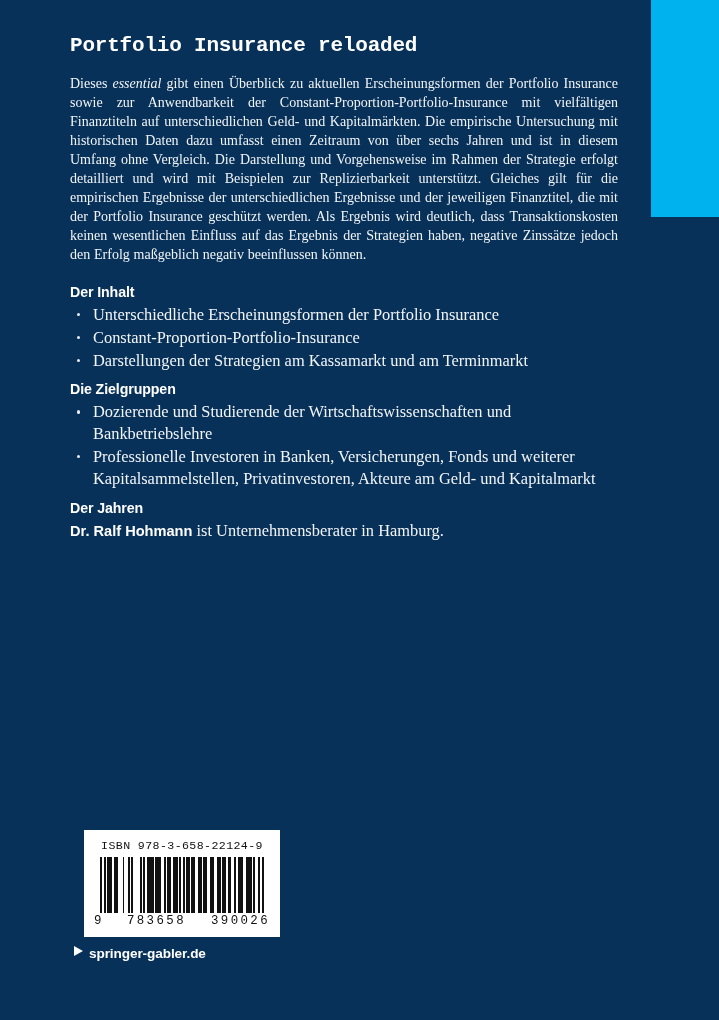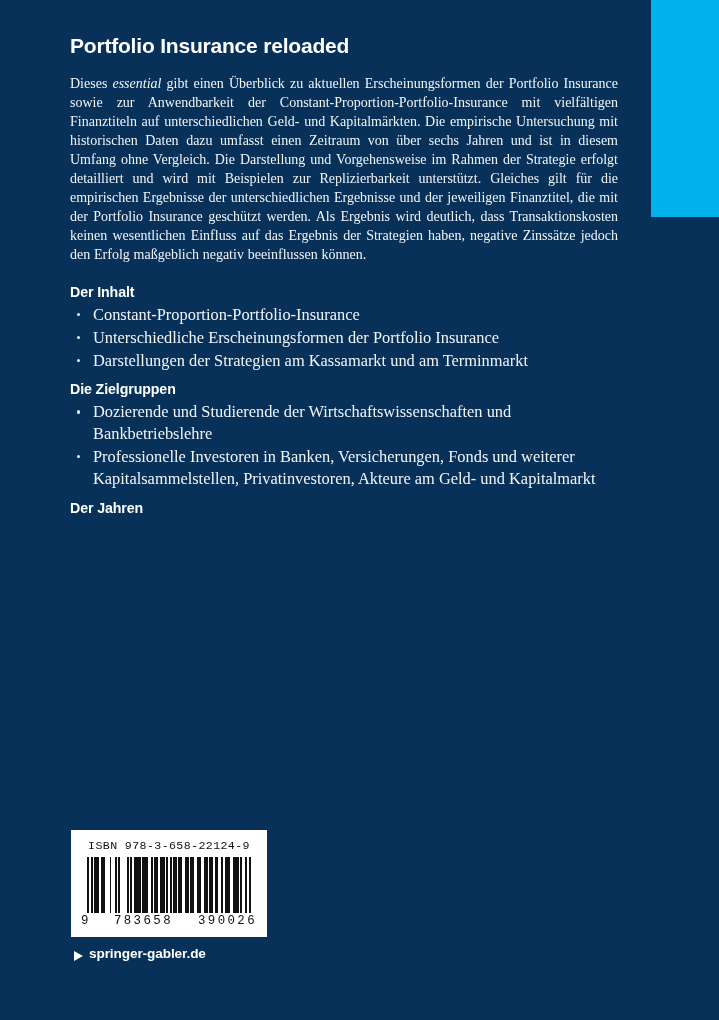--- a/index.html
+++ b/index.html
@@ -32,21 +32,21 @@
   }
 
   .content {
     position: absolute;
     left: 70px;
     top: 0;
     width: 548px;
   }
 
   .title {
-    font-family: Liberation Sans, sans-serif;
+    font-family: Liberation Mono, monospace;
     font-weight: bold;
     font-size: 21px;
     color: #ffffff;
     letter-spacing: -0.2px;
     margin: 0;
     padding-top: 33px;
     line-height: 1.2;
   }
 
   .intro {
@@ -111,21 +111,21 @@
   .author-name {
     font-family: "Liberation Sans", sans-serif;
     font-weight: bold;
     font-size: 14.6px;
     color: #ffffff;
   }
 
   
   .barcode-area {
     position: absolute;
-    left: 71px;
+    left: 84px;
     top: 830px;
     width: 191px;
   }
   .barcode-box {
     background: #ffffff;
     padding: 7px 9px 4px 9px;
     box-sizing: border-box;
     width: 196px;
     height: 107px;
   }
@@ -162,21 +162,21 @@
   }
   .ean-digits .grp {
     letter-spacing: 2.4px;
   }
 
   .web-link {
     position: absolute;
     left: 74px;
     top: 946px;
     display: flex;
-    align-items: flex-end;
+    align-items: flex-start;
     gap: 6px;
   }
   .web-link .tri {
     width: 0;
     height: 0;
     border-left: 9px solid #ffffff;
     border-top: 5.5px solid transparent;
     border-bottom: 5.5px solid transparent;
   }
   .web-link .label {
@@ -196,36 +196,37 @@
 
   <div class="content">
 
     <h1 class="title">Portfolio Insurance reloaded</h1>
 
     <p class="intro"><span>Dieses </span><em>essential</em><span> gibt einen Überblick zu aktuellen Erscheinungsformen der Portfolio Insurance sowie zur Anwendbarkeit der Constant-Proportion-Portfolio-Insurance mit vielfältigen Finanztiteln auf unterschiedlichen Geld- und Kapitalmärkten. Die empirische Untersuchung mit historischen Daten dazu umfasst einen Zeitraum von über sechs Jahren und ist in diesem Umfang ohne Vergleich. Die Darstellung und Vorgehensweise im Rahmen der Strategie erfolgt detailliert und wird mit Beispielen zur Replizierbarkeit unterstützt. Gleiches gilt für die empirischen Ergebnisse der unterschiedlichen Ergebnisse und der jeweiligen Finanztitel, die mit der Portfolio Insurance geschützt werden. Als Ergebnis wird deutlich, dass Transaktionskosten keinen wesentlichen Einfluss auf das Ergebnis der Strategien haben, negative Zinssätze jedoch den Erfolg maßgeblich negativ beeinflussen können.</span></p>
 
     <div class="section">
       <div class="section-heading">Der Inhalt</div>
       <ul class="bullets">
+        <li>Unterschiedliche Erscheinungsformen der Portfolio Insurance</li>
         <li>Constant-Proportion-Portfolio-Insurance</li>
-        <li>Unterschiedliche Erscheinungsformen der Portfolio Insurance</li>
         <li>Darstellungen der Strategien am Kassamarkt und am Terminmarkt</li>
       </ul>
     </div>
 
     <div class="section tight">
       <div class="section-heading">Die Zielgruppen</div>
       <ul class="bullets">
         <li>Dozierende und Studierende der Wirtschaftswissenschaften und Bankbetriebslehre</li>
         <li>Professionelle Investoren in Banken, Versicherungen, Fonds und weiterer Kapitalsammelstellen, Privatinvestoren, Akteure am Geld- und Kapitalmarkt</li>
       </ul>
     </div>
 
     <div class="section tight">
       <div class="section-heading">Der Jahren</div>
+      <p class="author-line"><span class="author-name">Dr. Ralf Hohmann</span><span> ist Unternehmensberater in Hamburg.</span></p>
     </div>
 
   </div>
 
   <div class="barcode-area">
     <div class="barcode-box">
       <div class="isbn-text">ISBN  978-3-658-22124-9</div>
       <div class="bars">
           <span style="width: 1.72px;"></span>
           <span style="width: 1.72px; background: transparent;"></span>

